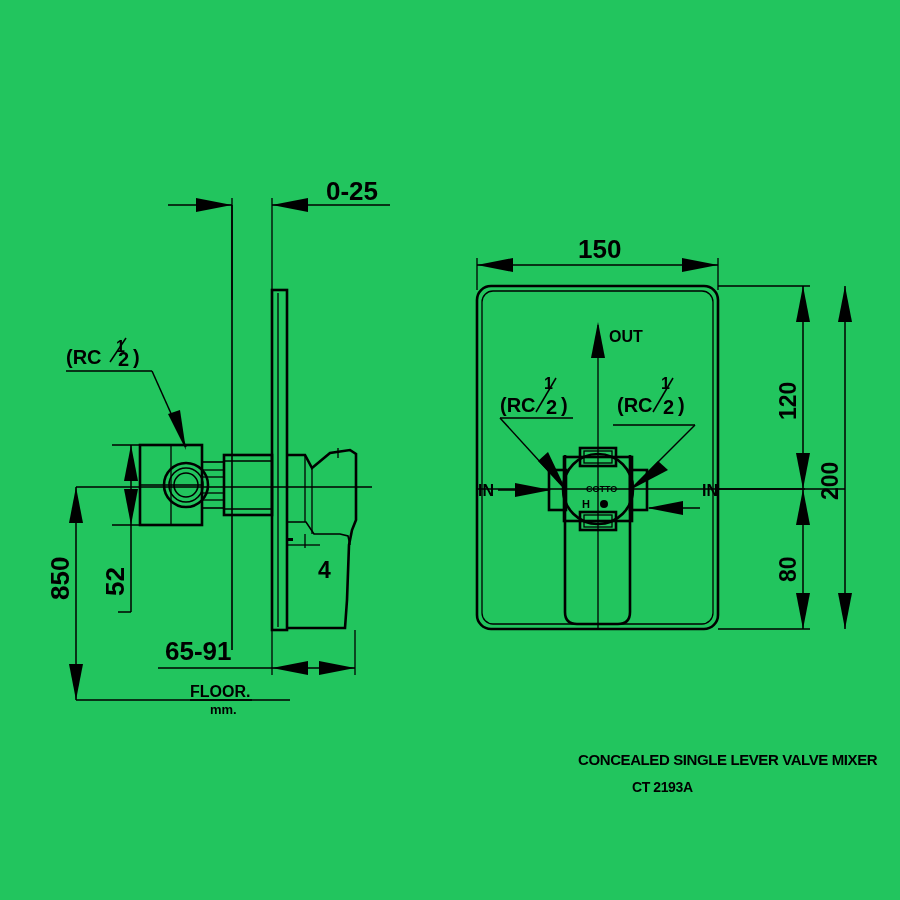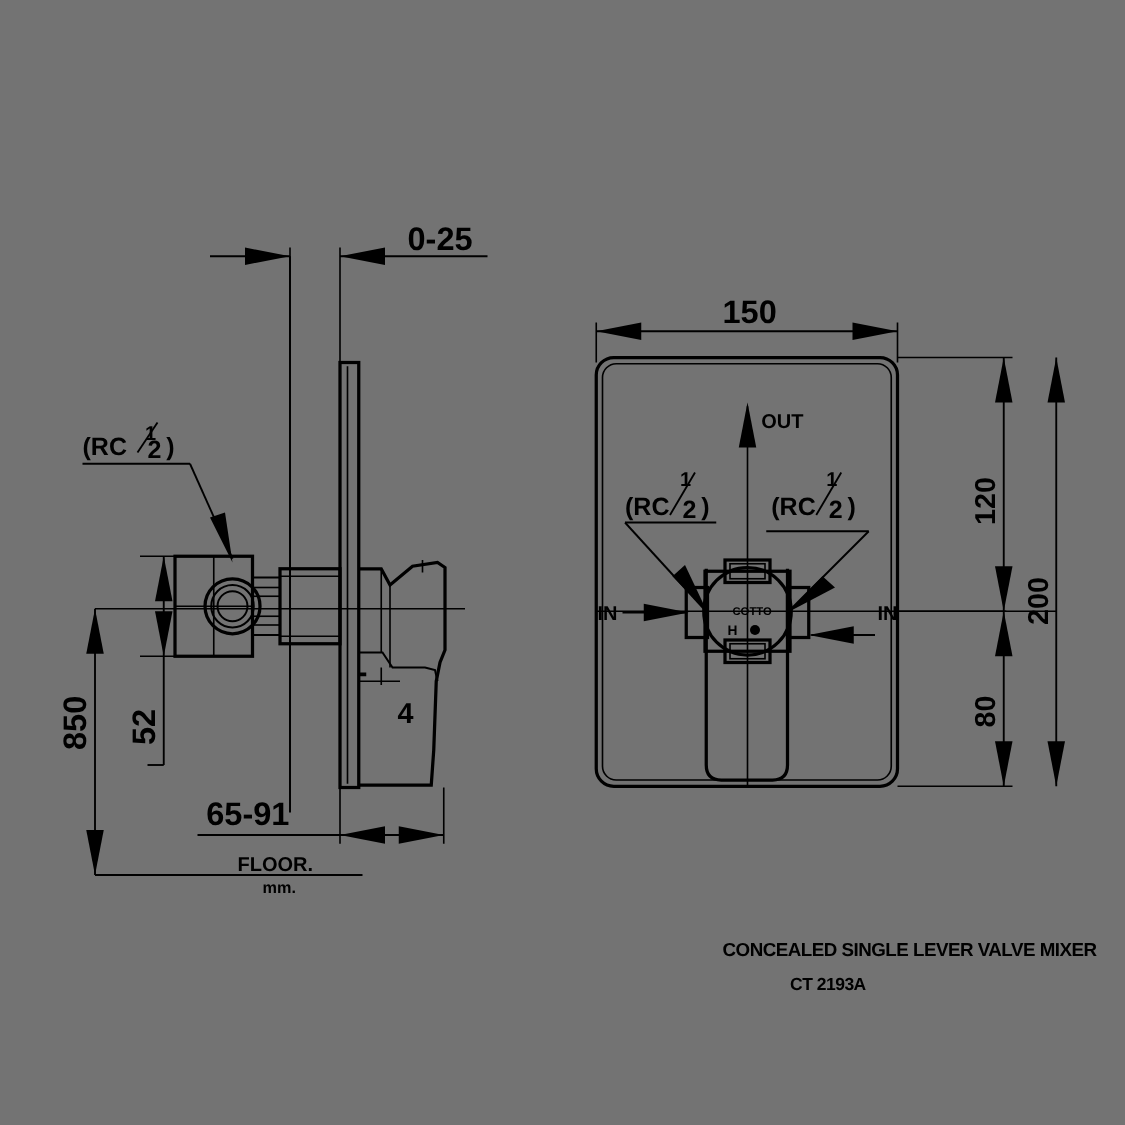--- a/index.html
+++ b/index.html
@@ -1,17 +1,17 @@
 <!DOCTYPE html>
 <html><head>
 <meta charset="utf-8">
 <style>
   html,body{margin:0;padding:0;background:#ffffff;}
   body{width:900px;height:900px;font-family:"Liberation Sans",sans-serif;}
-  #sheet{position:relative;width:900px;height:900px;overflow:hidden;background:#737373;}
+  #sheet{position:relative;width:900px;height:900px;overflow:hidden;background:#22c55e;}
   svg#drawing{display:block;width:900px;height:900px;}
   .ln{stroke:#000;fill:none;stroke-width:1.6;}
   .ln-thin{stroke:#000;fill:none;stroke-width:1.3;}
   .ln-thick{stroke:#000;fill:none;stroke-width:2.6;}
   .ln-dim{stroke:#000;fill:none;stroke-width:1.5;}
   .ln-center{stroke:#000;fill:none;stroke-width:1.3;}
   .solid{fill:#000;stroke:none;}
   .dimtext{font-family:"Liberation Sans",sans-serif;font-weight:bold;fill:#000;}
   .d26{font-size:26px;}
   .d23{font-size:23px;}

